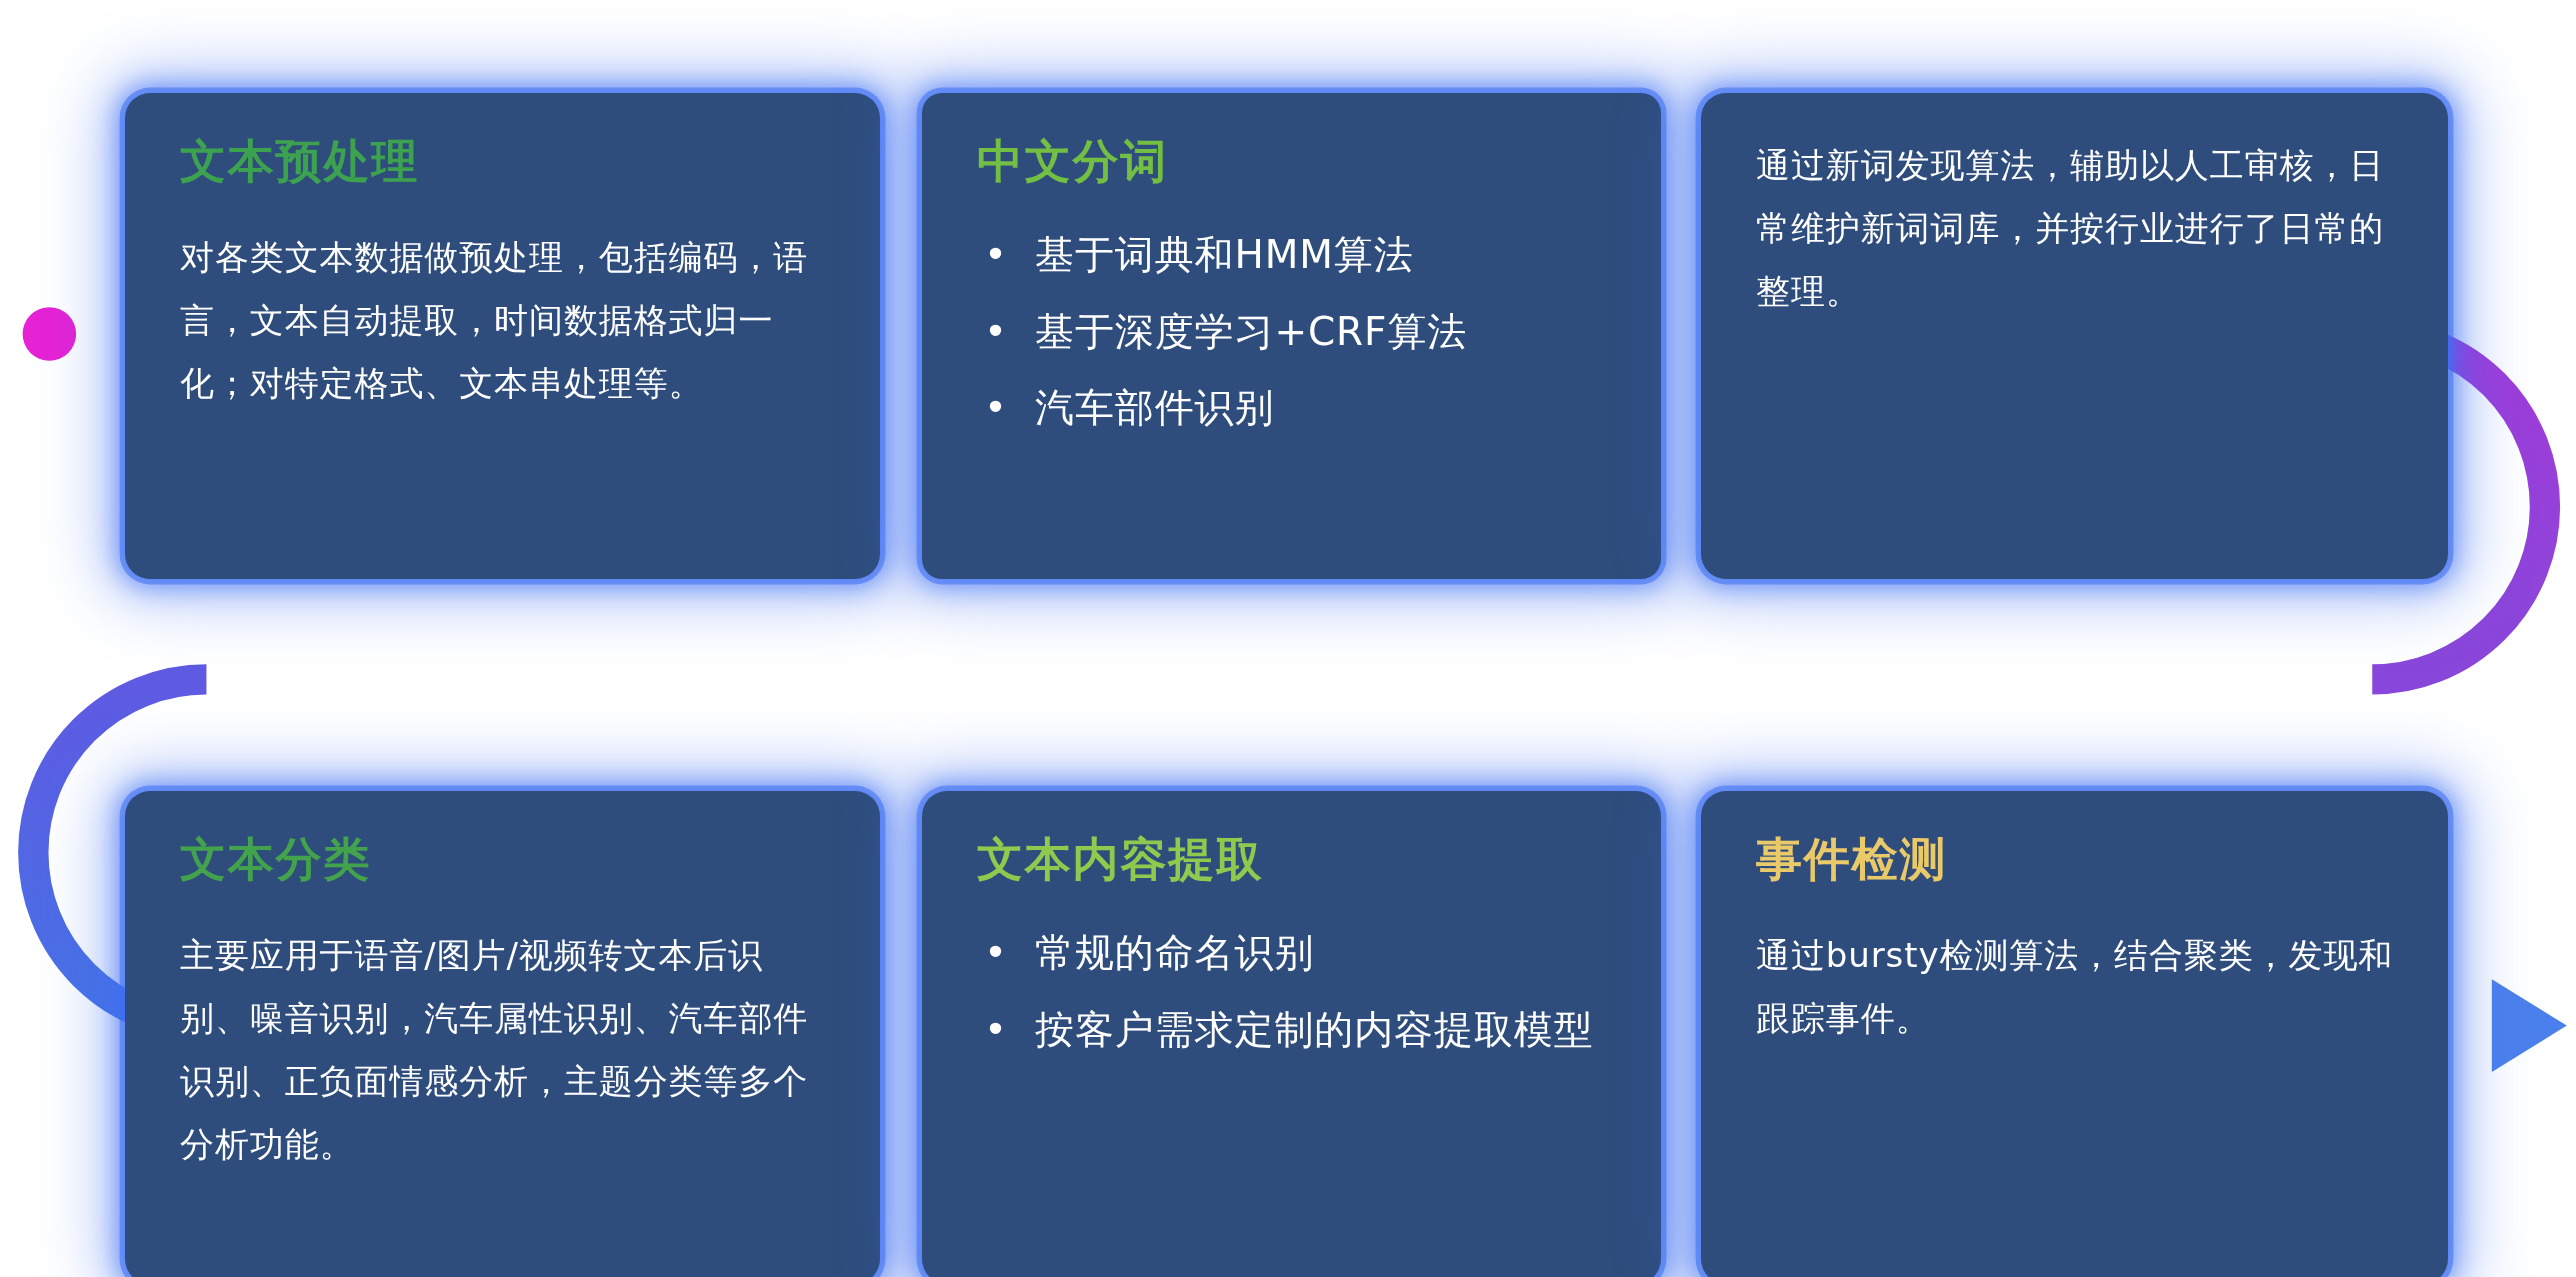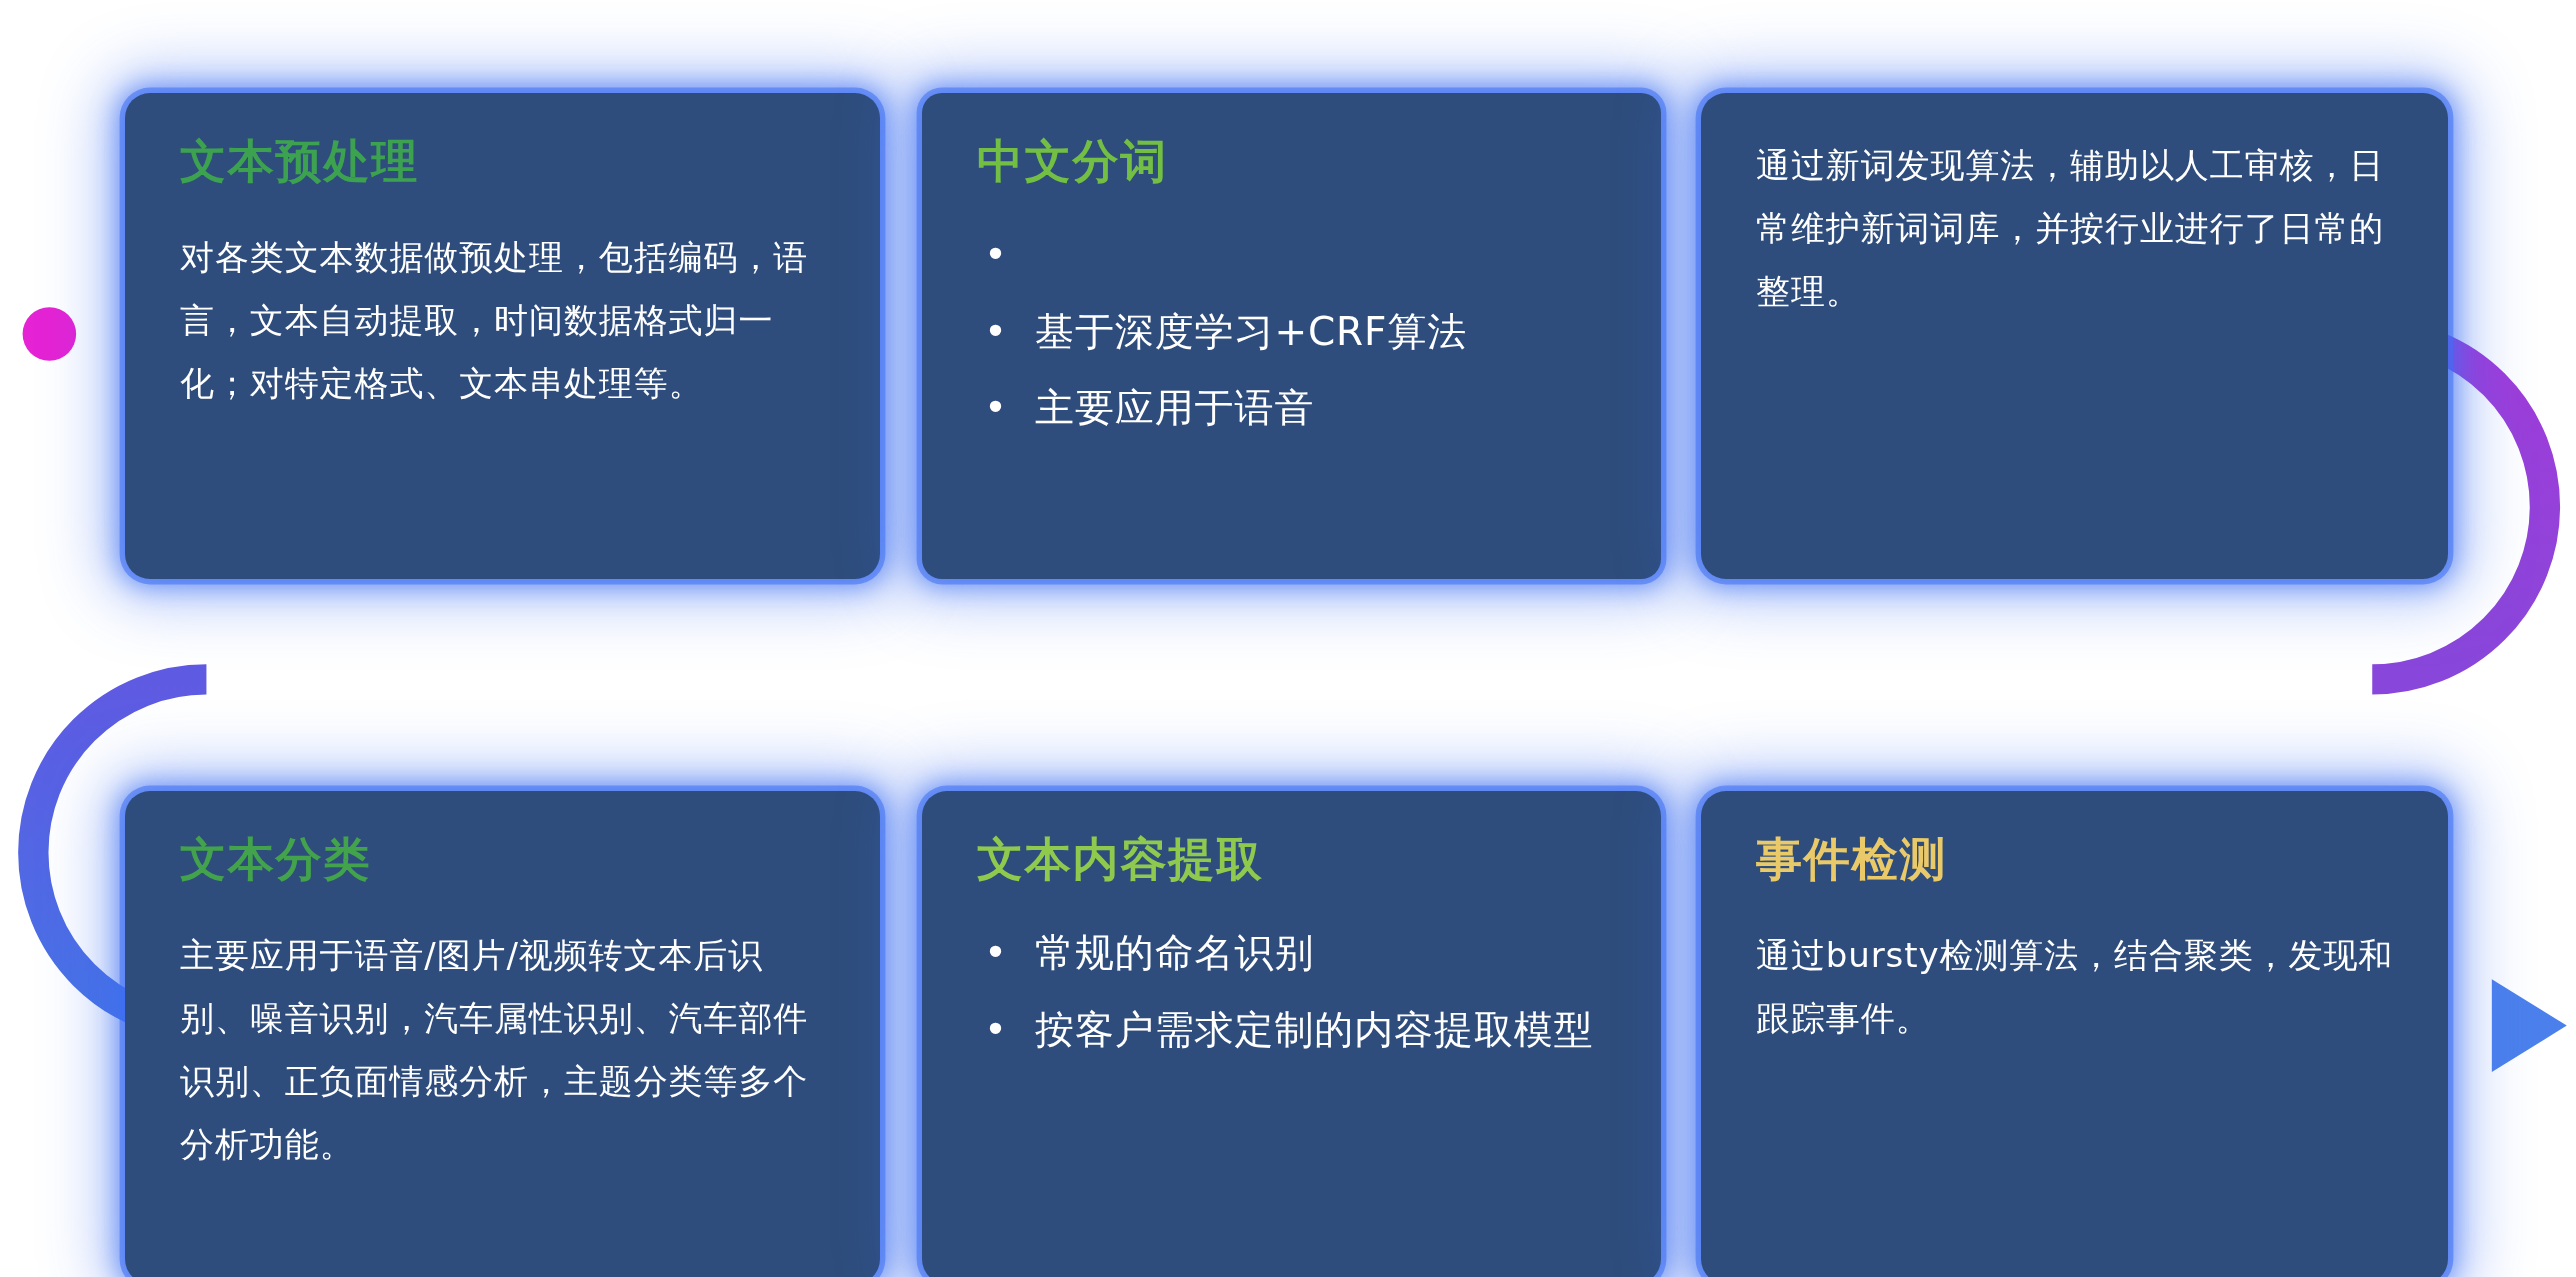--- a/index.html
+++ b/index.html
@@ -126,28 +126,29 @@
   <section class="card c1">
     <h2 class="card-title" style="color: rgb(61, 162, 79);">文本预处理</h2>
     <p class="card-body">对各类文本数据做预处理，包括编码，语言，文本自动提取，时间数据格式归一化；对特定格式、文本串处理等。</p>
   </section>
 
   <section class="card c2">
     <h2 class="card-title" style="color: rgb(114, 191, 68);">中文分词</h2>
     <ul class="card-bullets">
       <li class="bullet-item">
         <span class="bullet-dot">•</span>
+        <span>基于词典和HMM算法</span>
       </li>
       <li class="bullet-item">
         <span class="bullet-dot">•</span>
         <span>基于深度学习+CRF算法</span>
       </li>
       <li class="bullet-item">
         <span class="bullet-dot">•</span>
-        <span>主要应用于语音</span>
+        <span>汽车部件识别</span>
       </li>
     </ul>
   </section>
 
   <section class="card c3">
     <p class="card-body">通过新词发现算法，辅助以人工审核，日常维护新词词库，并按行业进行了日常的整理。</p>
   </section>
 
   <section class="card c4">
     <h2 class="card-title" style="color: rgb(67, 162, 76);">文本分类</h2>

